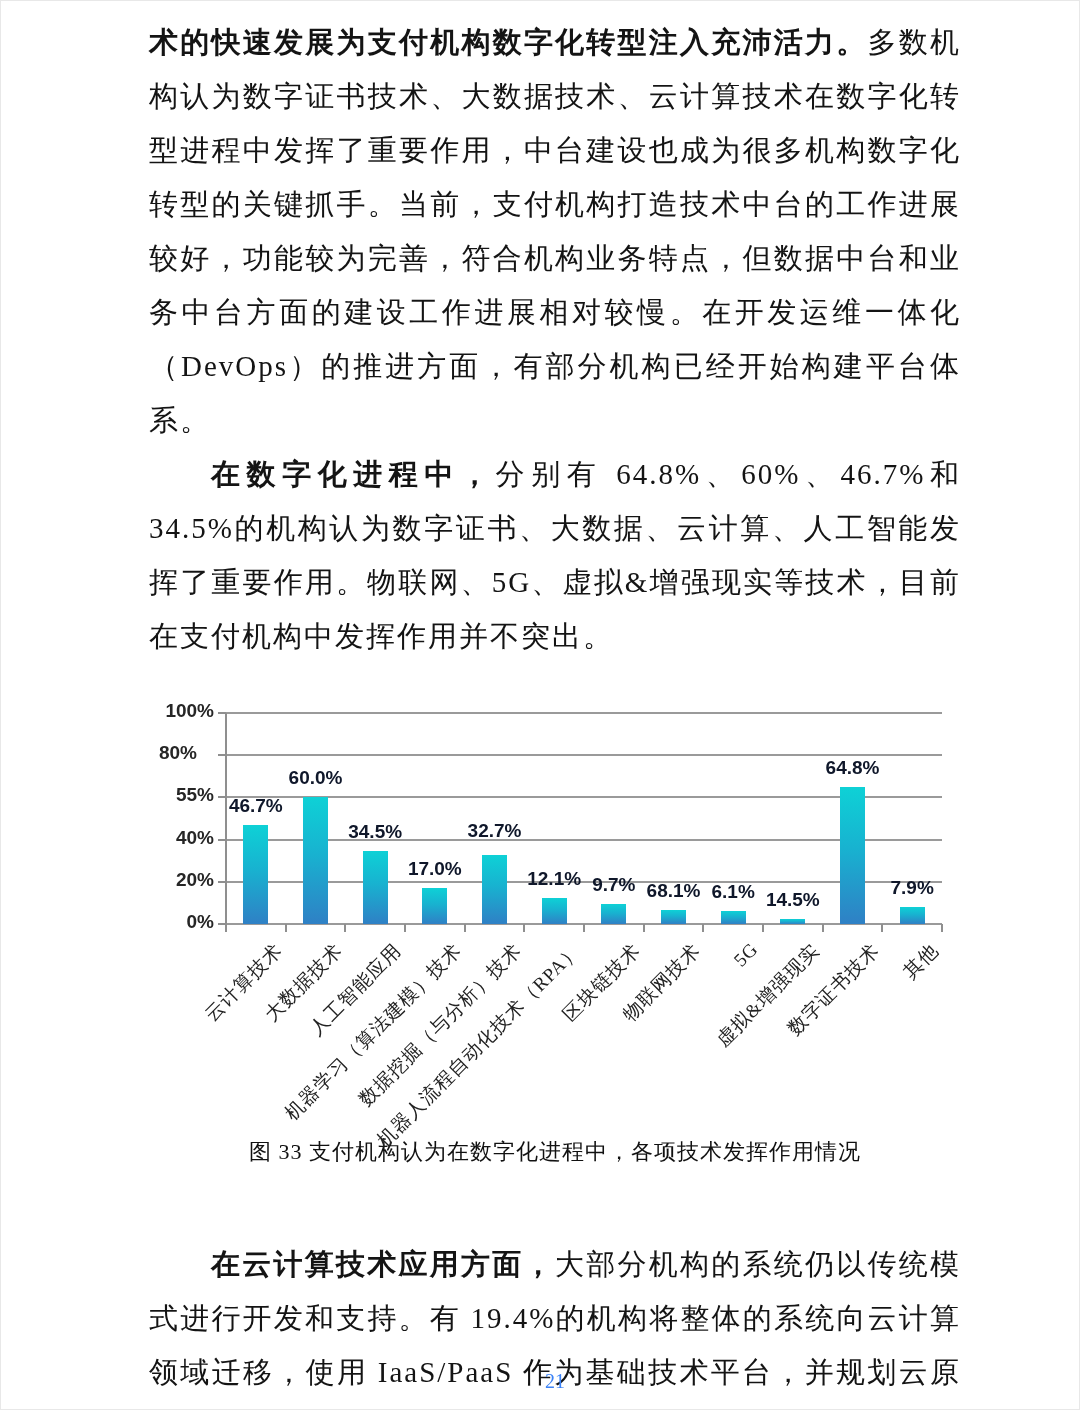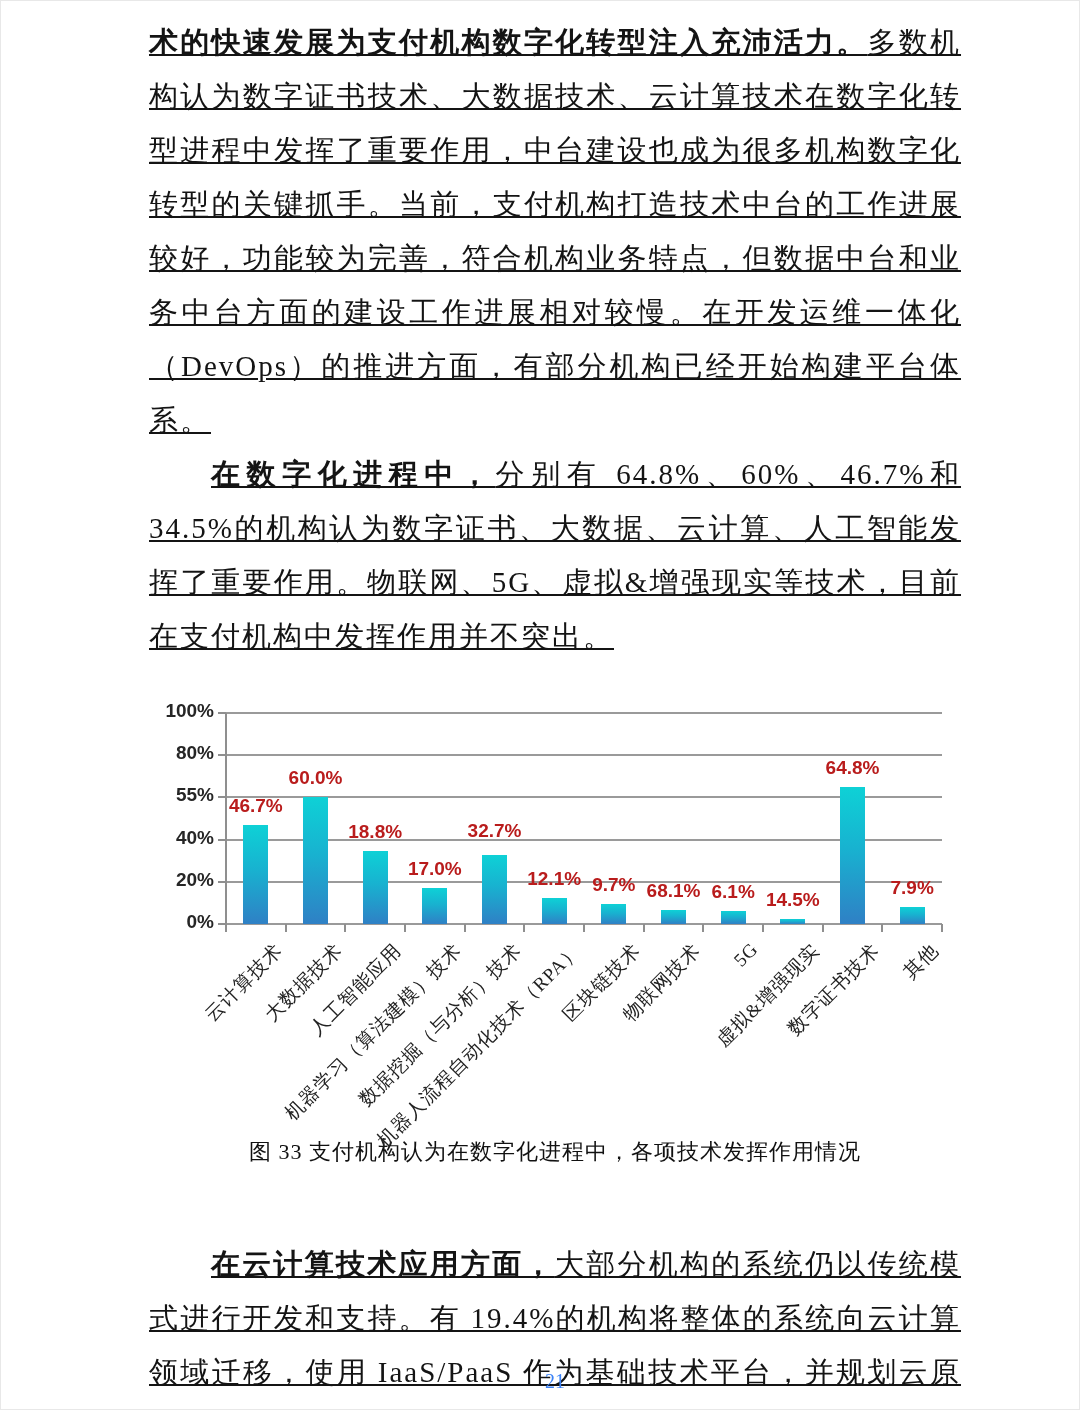--- a/index.html
+++ b/index.html
@@ -1,21 +1,21 @@
 <!DOCTYPE html>
 <html><head>
 <meta charset="utf-8">
 <style>
   html,body{margin:0;padding:0;background:#ffffff;}
   .page{
     position:relative;width:1080px;height:1410px;background:#ffffff;
     font-family:"Liberation Serif",serif;color:#141414;overflow:hidden;
     border:1px solid #e8e8e8;box-sizing:border-box;
   }
-  .content{padding:14px 118px 0 148px;text-decoration:underline;}
+  .content{padding:14px 118px 0 148px;}
   p.body{
     margin:0;font-size:29px;line-height:54px;letter-spacing:2px;
     text-align:justify;text-justify:inter-character;color:#141414;
   }
   p.body.indent{text-indent:62px;}
   .b{font-weight:700;font-family:"Liberation Sans","Liberation Serif",sans-serif;}
   .chart-block{position:relative;height:430px;margin-top:38px;}
   .gridline{position:absolute;height:2px;background:#9a9a9a;}
   .axis-y{position:absolute;width:2px;background:#8f8f8f;}
   .ytick{position:absolute;height:2px;width:8px;background:#8f8f8f;}
@@ -23,21 +23,21 @@
   .ylabel{
     position:absolute;width:100px;text-align:right;
     font-family:"Liberation Sans",sans-serif;font-weight:700;font-size:19px;color:#262626;
   }
   .bar{
     position:absolute;
     background:linear-gradient(to bottom,#0ed1d6 0%,#18b2d0 45%,#2f80c5 100%);
   }
   .vlabel{
     position:absolute;width:100px;text-align:center;
-    font-family:"Liberation Sans",sans-serif;font-weight:700;font-size:19px;color:#b91c1c;
+    font-family:"Liberation Sans",sans-serif;font-weight:700;font-size:19px;color:#0f172a;
   }
   .xlabel{
     position:absolute;white-space:nowrap;
     transform:rotate(-45deg);transform-origin:100% 0;
     font-size:19px;letter-spacing:1px;color:#222222;
   }
   .caption{
     text-align:center;font-size:22px;letter-spacing:1px;color:#111111;
     margin:6px 118px 0 148px;
   }
@@ -56,21 +56,21 @@
     <p class="body"><span class="b">术的快速发展为支付机构数字化转型注入充沛活力。</span><span>多数机构认为数字证书技术、大数据技术、云计算技术在数字化转型进程中发挥了重要作用，中台建设也成为很多机构数字化转型的关键抓手。当前，支付机构打造技术中台的工作进展较好，功能较为完善，符合机构业务特点，但数据中台和业务中台方面的建设工作进展相对较慢。在开发运维一体化（DevOps）的推进方面，有部分机构已经开始构建平台体系。</span></p>
     <p class="body indent"><span class="b">在数字化进程中，</span><span>分别有 64.8%、60%、46.7%和 34.5%的机构认为数字证书、大数据、云计算、人工智能发挥了重要作用。物联网、5G、虚拟&amp;增强现实等技术，目前在支付机构中发挥作用并不突出。</span></p>
   </div>
 
   <div class="chart-block" id="chart">
       <div class="gridline" style="left: 225px; top: 11px; width: 716px;"></div>
       <div class="ytick" style="left: 217px; top: 11px;"></div>
       <div class="ylabel" style="left: 113px; top: -1px;">100%</div>
       <div class="gridline" style="left: 225px; top: 53.2px; width: 716px;"></div>
       <div class="ytick" style="left: 217px; top: 53.2px;"></div>
-      <div class="ylabel" style="left: 113px; top: 41.2px;">80%</div>
+      <div class="ylabel" style="left: 96px; top: 41.2px;">80%</div>
       <div class="gridline" style="left: 225px; top: 95.4px; width: 716px;"></div>
       <div class="ytick" style="left: 217px; top: 95.4px;"></div>
       <div class="ylabel" style="left: 113px; top: 83.4px;">55%</div>
       <div class="gridline" style="left: 225px; top: 137.6px; width: 716px;"></div>
       <div class="ytick" style="left: 217px; top: 137.6px;"></div>
       <div class="ylabel" style="left: 113px; top: 125.6px;">40%</div>
       <div class="gridline" style="left: 225px; top: 179.8px; width: 716px;"></div>
       <div class="ytick" style="left: 217px; top: 179.8px;"></div>
       <div class="ylabel" style="left: 113px; top: 167.8px;">20%</div>
       <div class="gridline" style="left: 225px; top: 222px; width: 716px;"></div>
@@ -90,21 +90,21 @@
       <div class="xtick" style="left: 820.667px; top: 223px;"></div>
       <div class="xtick" style="left: 880.333px; top: 223px;"></div>
       <div class="xtick" style="left: 940px; top: 223px;"></div>
       <div class="bar" style="left: 242.333px; top: 124.463px; width: 25px; height: 98.537px;"></div>
       <div class="vlabel" style="left: 204.833px; top: 94.463px;">46.7%</div>
       <div class="xlabel" style="right: 809.167px; top: 237px;">云计算技术</div>
       <div class="bar" style="left: 302px; top: 96.4px; width: 25px; height: 126.6px;"></div>
       <div class="vlabel" style="left: 264.5px; top: 66.4px;">60.0%</div>
       <div class="xlabel" style="right: 749.5px; top: 237px;">大数据技术</div>
       <div class="bar" style="left: 361.667px; top: 150.205px; width: 25px; height: 72.795px;"></div>
-      <div class="vlabel" style="left: 324.167px; top: 120.205px;">18.8%</div>
+      <div class="vlabel" style="left: 324.167px; top: 120.205px;">34.5%</div>
       <div class="xlabel" style="right: 689.833px; top: 237px;">人工智能应用</div>
       <div class="bar" style="left: 421.333px; top: 187.13px; width: 25px; height: 35.87px;"></div>
       <div class="vlabel" style="left: 383.833px; top: 157.13px;">17.0%</div>
       <div class="xlabel" style="right: 630.167px; top: 237px;">机器学习（算法建模）技术</div>
       <div class="bar" style="left: 481px; top: 154.003px; width: 25px; height: 68.997px;"></div>
       <div class="vlabel" style="left: 443.5px; top: 119px;">32.7%</div>
       <div class="xlabel" style="right: 570.5px; top: 237px;">数据挖掘（与分析）技术</div>
       <div class="bar" style="left: 540.667px; top: 197.469px; width: 25px; height: 25.531px;"></div>
       <div class="vlabel" style="left: 503.167px; top: 167.469px;">12.1%</div>
       <div class="xlabel" style="right: 510.833px; top: 237px;">机器人流程自动化技术（RPA）</div>

